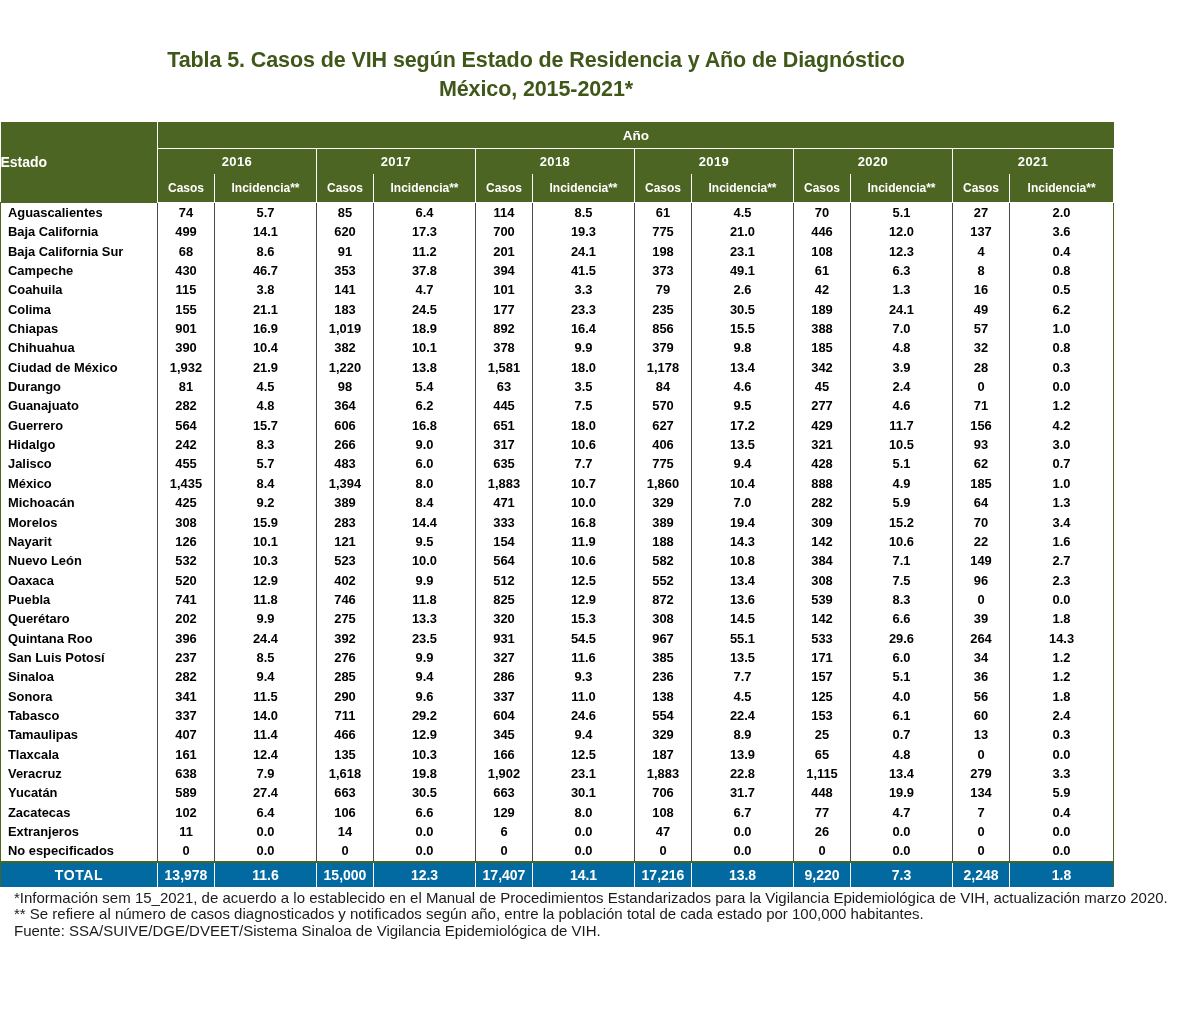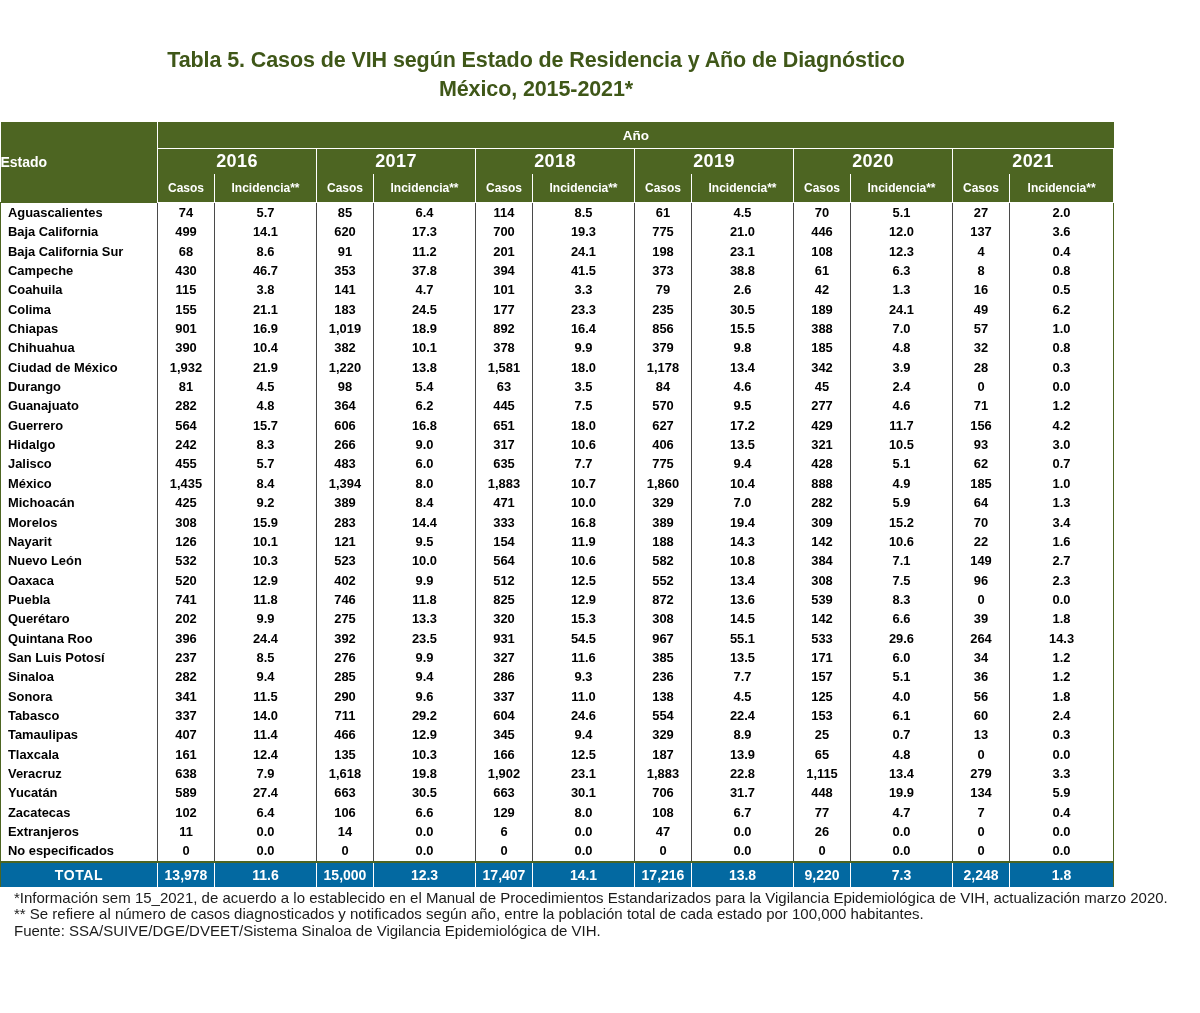--- a/index.html
+++ b/index.html
@@ -68,21 +68,21 @@
     border-right: 1px solid #ffffff;
   }
   .hd-anio {
     font-size: 13.5px;
     height: 26px;
     border-top: none;
     border-left: none;
     border-right: none;
   }
   .hd-year {
-    font-size: 18px;
+    font-size: 13px;
     height: 25px;
     border-bottom: none;
     letter-spacing: 0.4px;
   }
   .hd-sub {
     font-size: 12px;
     height: 28px;
     border-top: none;
   }
 
@@ -252,21 +252,21 @@
           </tr>
           <tr class="drow">
             <td class="state">Campeche</td>
             <td>430</td>
             <td class="sep-light">46.7</td>
             <td>353</td>
             <td class="sep-light">37.8</td>
             <td>394</td>
             <td class="sep-light">41.5</td>
             <td>373</td>
-            <td class="sep-light">38.8</td>
+            <td class="sep-light">49.1</td>
             <td>61</td>
             <td class="sep-light">6.3</td>
             <td>8</td>
             <td class="sep-light lastcol">0.8</td>
           </tr>
           <tr class="drow">
             <td class="state">Coahuila</td>
             <td>115</td>
             <td class="sep-light">3.8</td>
             <td>141</td>

